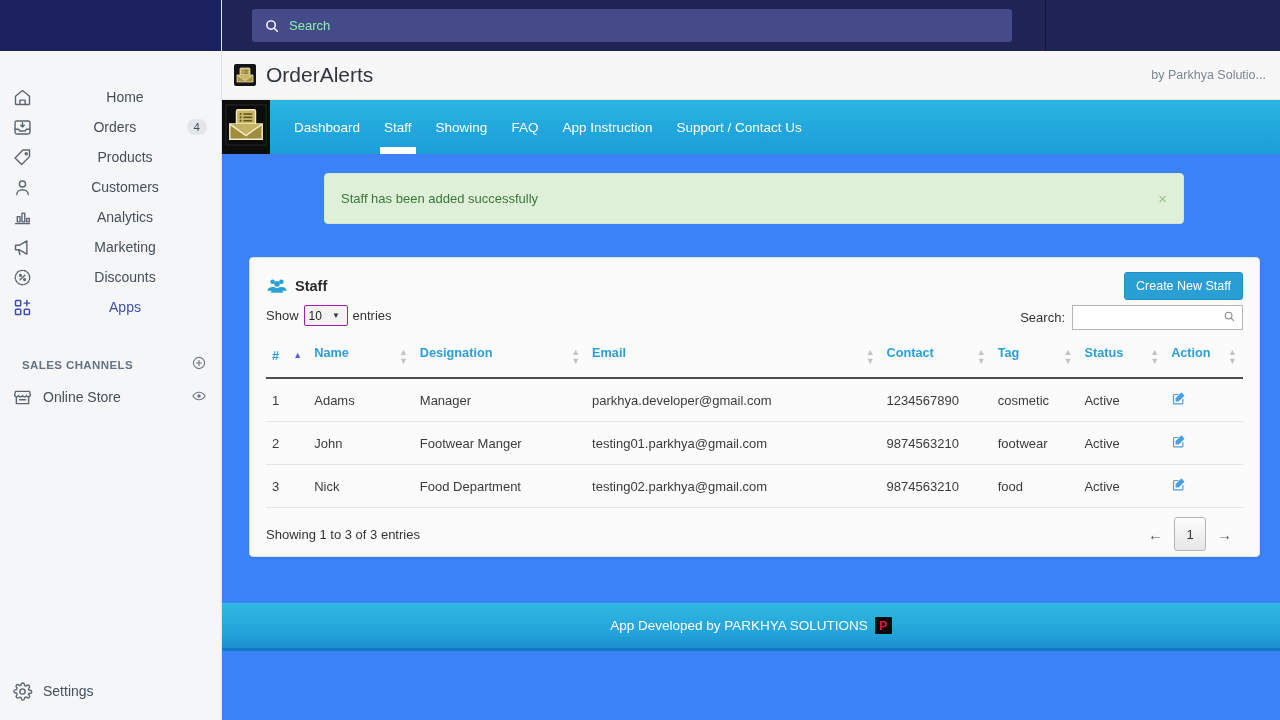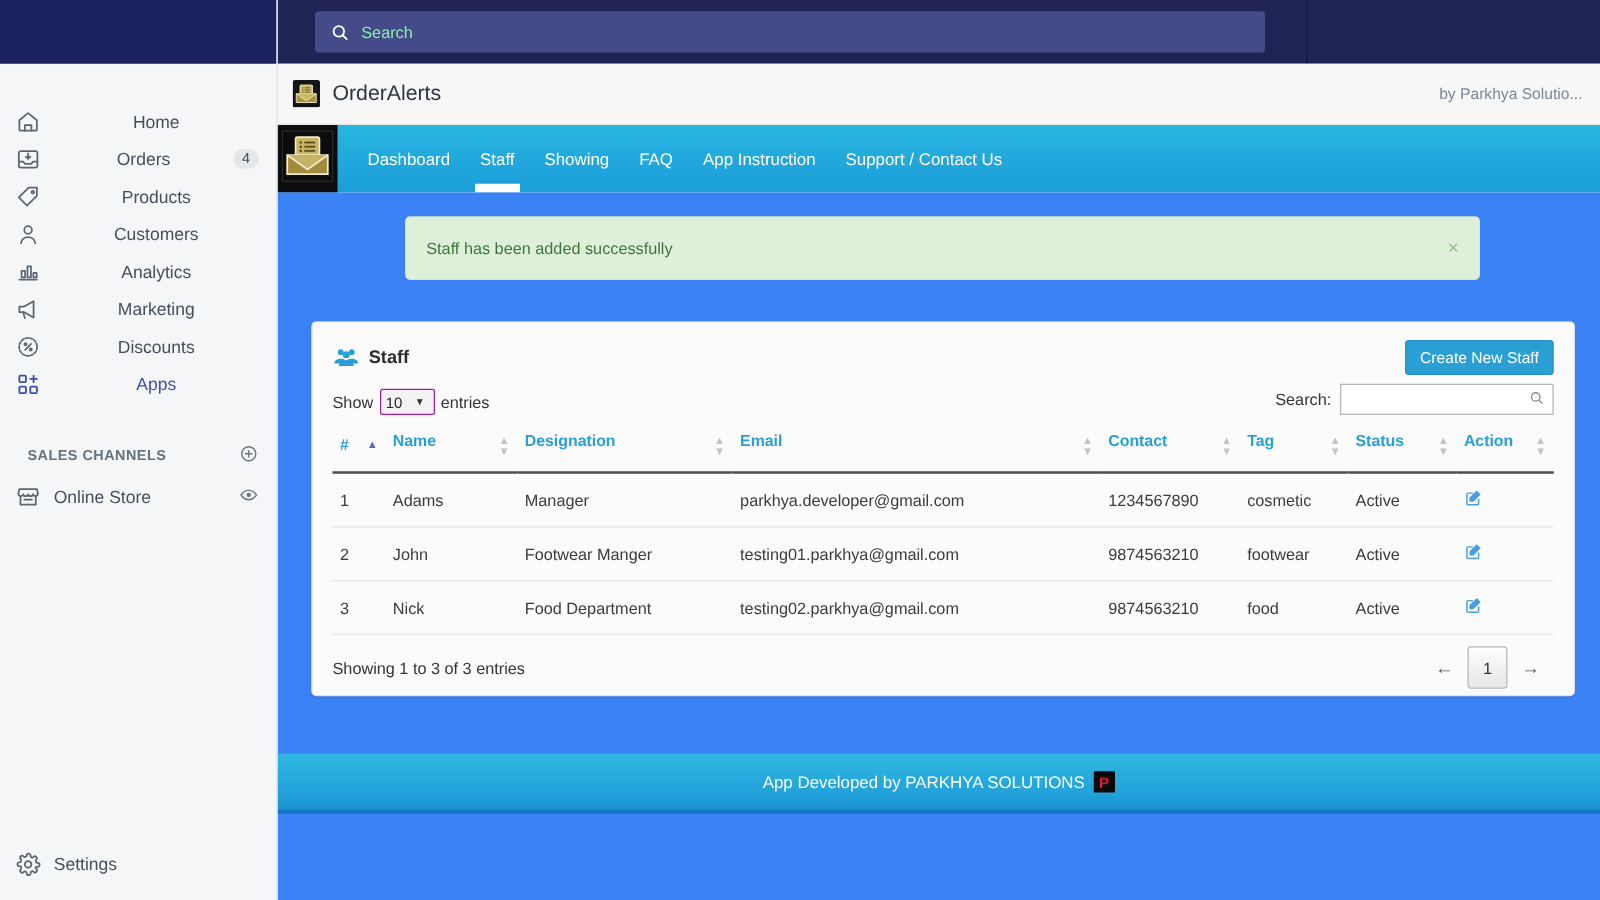--- a/index.html
+++ b/index.html
@@ -83,21 +83,21 @@
     width: 1058px; height: 49px;
     background: #f7f7f8;
     border-bottom: 1px solid #e6e6e8;
     display: flex; align-items: center;
     padding: 0 14px 0 12px;
   }
   .app-header .ah-icon {
     width: 22px; height: 22px; margin-right: 10px; flex: 0 0 22px;
     border-radius: 2px; overflow: hidden;
   }
-  .app-header .ah-title { font-size: 17px; color: #2f3640; flex: 1 1 auto; }
+  .app-header .ah-title { font-size: 21px; color: #2f3640; flex: 1 1 auto; }
   .app-header .ah-by { font-size: 12.5px; color: #7b8794; }
 
   
   .navbar {
     position: absolute; left: 222px; top: 100px;
     width: 1058px; height: 54px;
     background: linear-gradient(180deg,#2bb6e0 0%,#21a7dc 55%,#1aa0d8 100%);
     display: flex; align-items: stretch;
   }
   .navbar-brand {
@@ -144,21 +144,21 @@
   }
   .card-head .people-ico { width: 22px; height: 22px; margin-right: 7px; flex:0 0 22px;}
   .card-head .card-title { font-size: 14.5px; font-weight: 700; color: #2b2b2b; flex:1 1 auto;}
   .btn-primary {
     background: #2a9fd6; color: #fff; border: 1px solid #2490c4;
     border-radius: 3px; font-size: 12.5px; padding: 7px 11px;
     cursor: pointer; font-family: inherit; line-height: 1;
   }
 
   .table-controls {
-    display: flex; align-items: flex-end;
+    display: flex; align-items: flex-start;
     padding: 7px 16px 0 16px; height: 34px;
   }
   .dt-length { display: flex; align-items: center; font-size: 13px; color: #333; flex:1 1 auto; }
   .dt-select {
     margin: 0 5px; height: 21px; min-width: 44px;
     border: 1px solid #a21caf; background: #f3f3f3; border-radius: 2px;
     font-size: 12px; color: #222; font-family: inherit;
     display: inline-flex; align-items: center; padding: 0 4px; cursor: pointer;
   }
   .dt-select .caret { margin-left: 10px; font-size: 8px; color: #333; }

